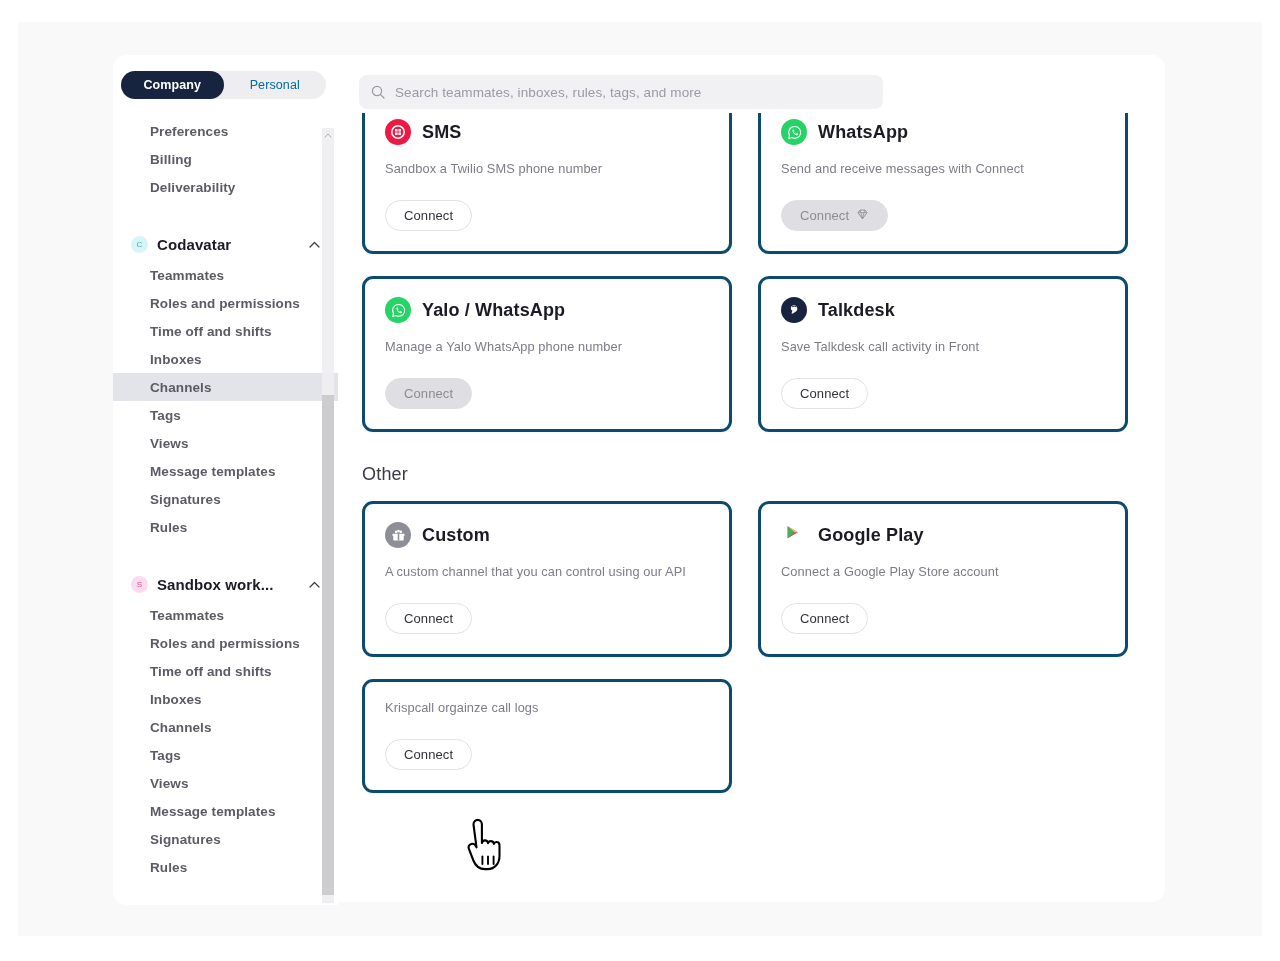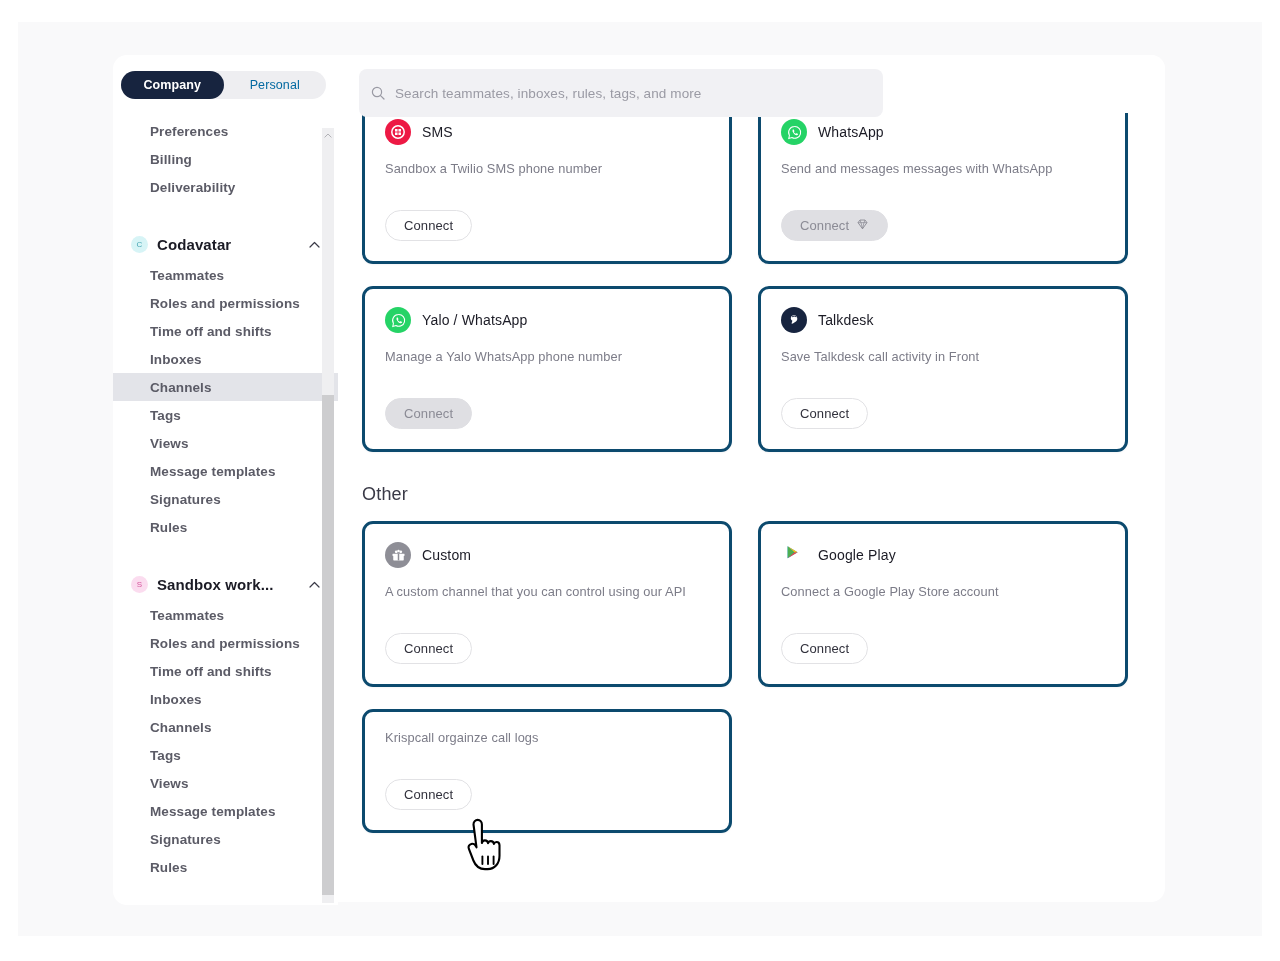--- a/index.html
+++ b/index.html
@@ -156,22 +156,22 @@
   }
   .header {
     position: absolute;
     left: 0; top: 0;
     width: 827px; height: 58px;
     background: #ffffff;
     z-index: 5;
   }
   .search-box {
     position: absolute;
-    left: 21px; top: 14px;
-    width: 524px; height: 48px;
+    left: 21px; top: 20px;
+    width: 524px; height: 34px;
     background: #f1f1f4;
     border-radius: 8px;
     display: flex; align-items: center;
     padding: 0 12px;
     cursor: text;
   }
   .search-icon { margin-right: 10px; display:flex; }
   .search-ph {
     font-size: 13.5px;
     color: #9a9aa4;
@@ -204,22 +204,22 @@
     border-top-left-radius: 0;
     border-top-right-radius: 0;
     padding-top: 6px;
   }
   .card-head {
     display: flex; align-items: center;
     gap: 11px;
     margin-bottom: 16px;
   }
   .card-title {
-    font-size: 14px;
-    font-weight: normal;
+    font-size: 18px;
+    font-weight: bold;
     color: #1b1b25;
     letter-spacing: .15px;
   }
   .card-desc {
     font-size: 12.8px;
     color: #7c7c88;
     letter-spacing: .1px;
     margin-bottom: 24px;
   }
   .btn {
@@ -228,21 +228,20 @@
     gap: 7px;
     height: 31px;
     padding: 0 18px;
     border-radius: 16px;
     border: 1px solid #e2e2e5;
     background: #ffffff;
     font-size: 13px;
     color: #31313c;
     cursor: pointer;
     letter-spacing: .1px;
-    margin-top: 10px;
   }
   .btn.disabled {
     background: #dfdfe3;
     border-color: #dfdfe3;
     color: #8b8b95;
     cursor: default;
   }
 
   .section-title {
     font-size: 18px;
@@ -440,21 +439,21 @@
         <div class="card clipped-top">
           <div class="card-head">
             <span class="icon-chip" style="background:#25d366;">
               <svg width="15" height="15" viewBox="0 0 16 16">
                 <path d="M8 1.6a6.3 6.3 0 0 0-5.4 9.5L1.9 14.3l3.3-.9A6.3 6.3 0 1 0 8 1.6z" fill="none" stroke="#ffffff" stroke-width="1.1"></path>
                 <path d="M5.9 5.2c.2-.4.5-.4.7-.4h.4c.1 0 .3 0 .4.4l.5 1.2c.1.2 0 .4-.1.5l-.3.3c-.1.1-.2.2-.1.4.2.4.6.9 1 1.2.4.3.7.4.9.5.2 0 .3 0 .4-.1l.3-.4c.1-.2.3-.2.4-.1l1.1.6c.2.1.3.2.3.3 0 .2-.1.6-.3.8-.2.2-.6.5-1 .5-.5 0-1.6-.2-2.9-1.4C6.5 8.4 6 7.2 5.9 6.7c-.1-.6 0-1.1.2-1.4z" fill="#ffffff"></path>
               </svg>
             </span>
             <span class="card-title">WhatsApp</span>
           </div>
-          <div class="card-desc">Send and messages messages with WhatsApp</div>
+          <div class="card-desc">Send and receive messages with Connect</div>
           <button class="btn disabled">
             <span>Connect</span>
             <span>
               <svg width="13" height="13" viewBox="0 0 14 14">
                 <path d="M2.2 5 L4.3 2.2 L9.7 2.2 L11.8 5 L7 11.6 Z" fill="none" stroke="#8b8b95" stroke-width="1"></path>
                 <path d="M2.2 5 L11.8 5" fill="none" stroke="#8b8b95" stroke-width="0.8"></path>
                 <path d="M4.3 2.2 L5.4 5 L7 11.6 L8.6 5 L9.7 2.2" fill="none" stroke="#8b8b95" stroke-width="0.8"></path>
               </svg>
             </span>
           </button>

